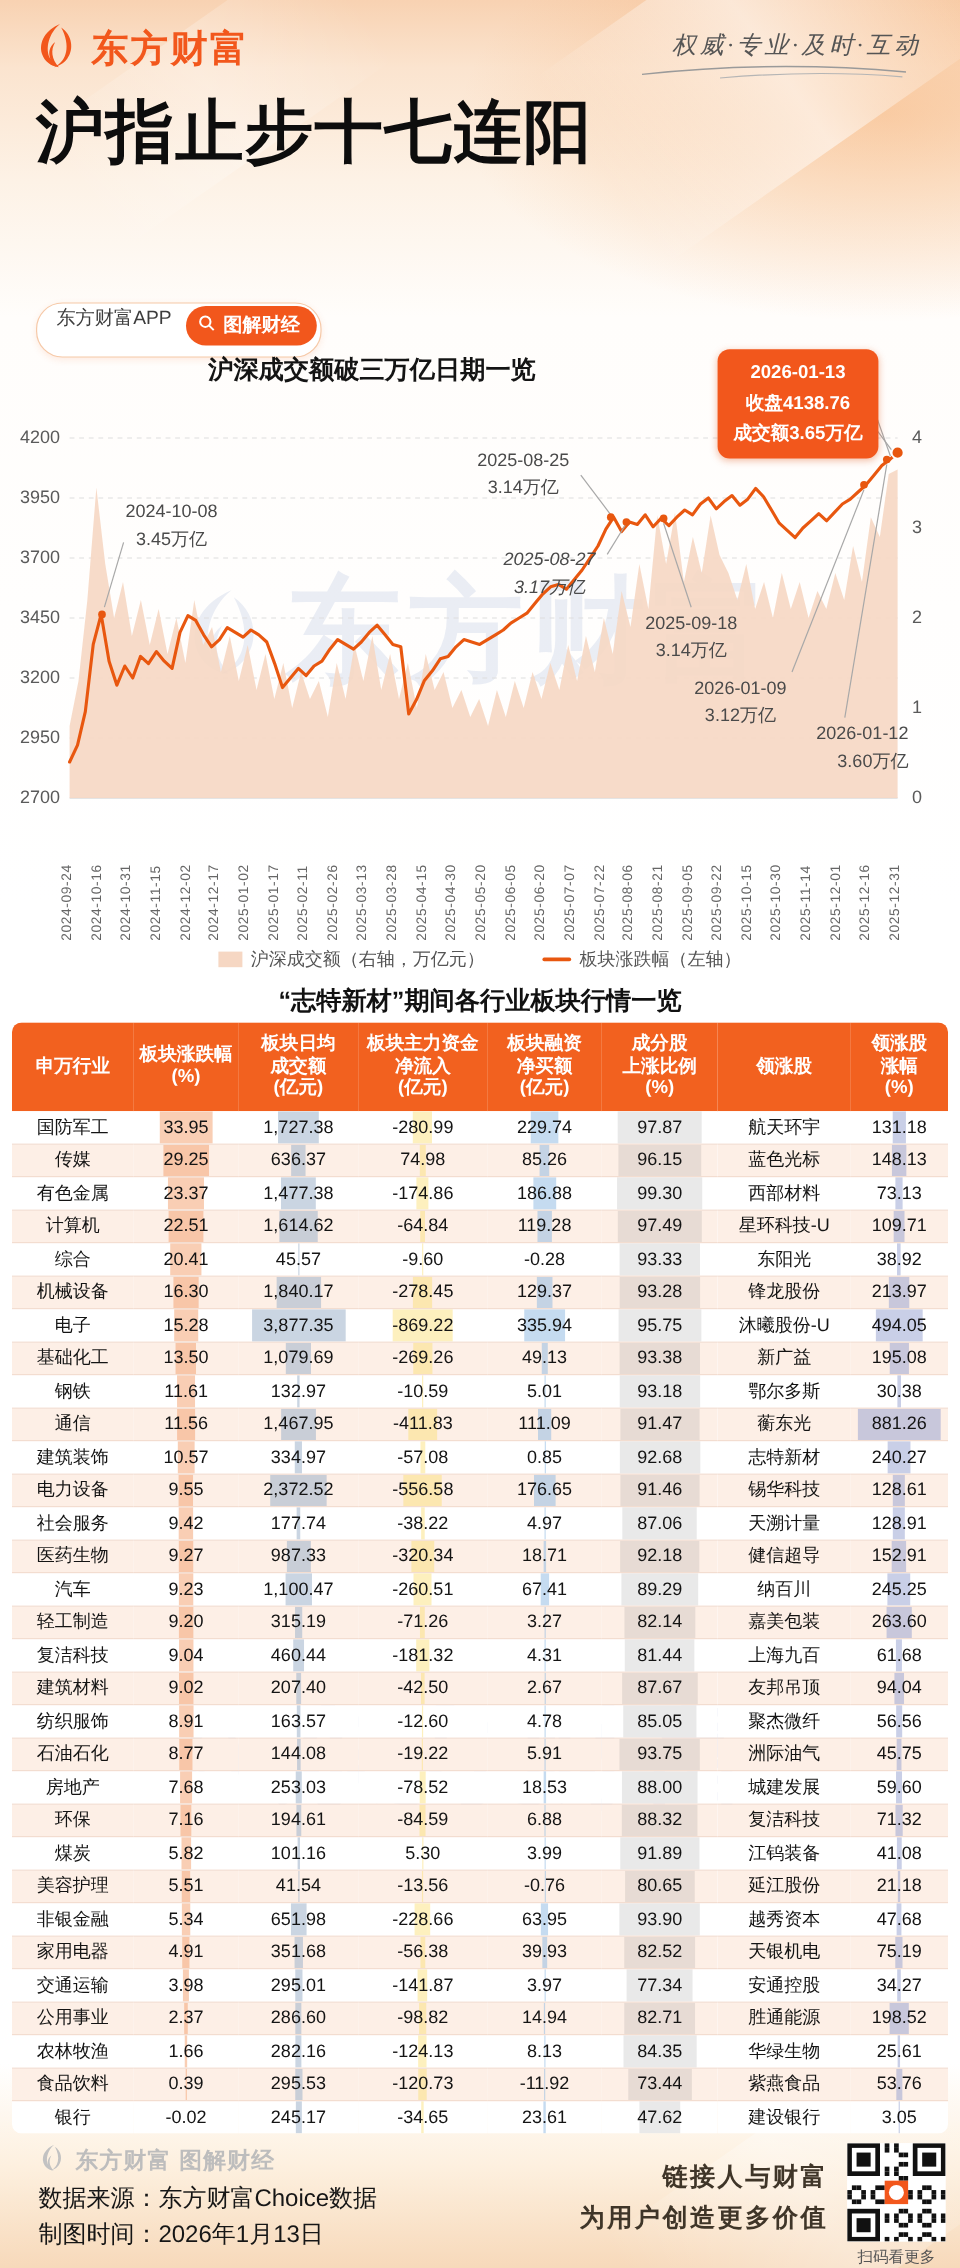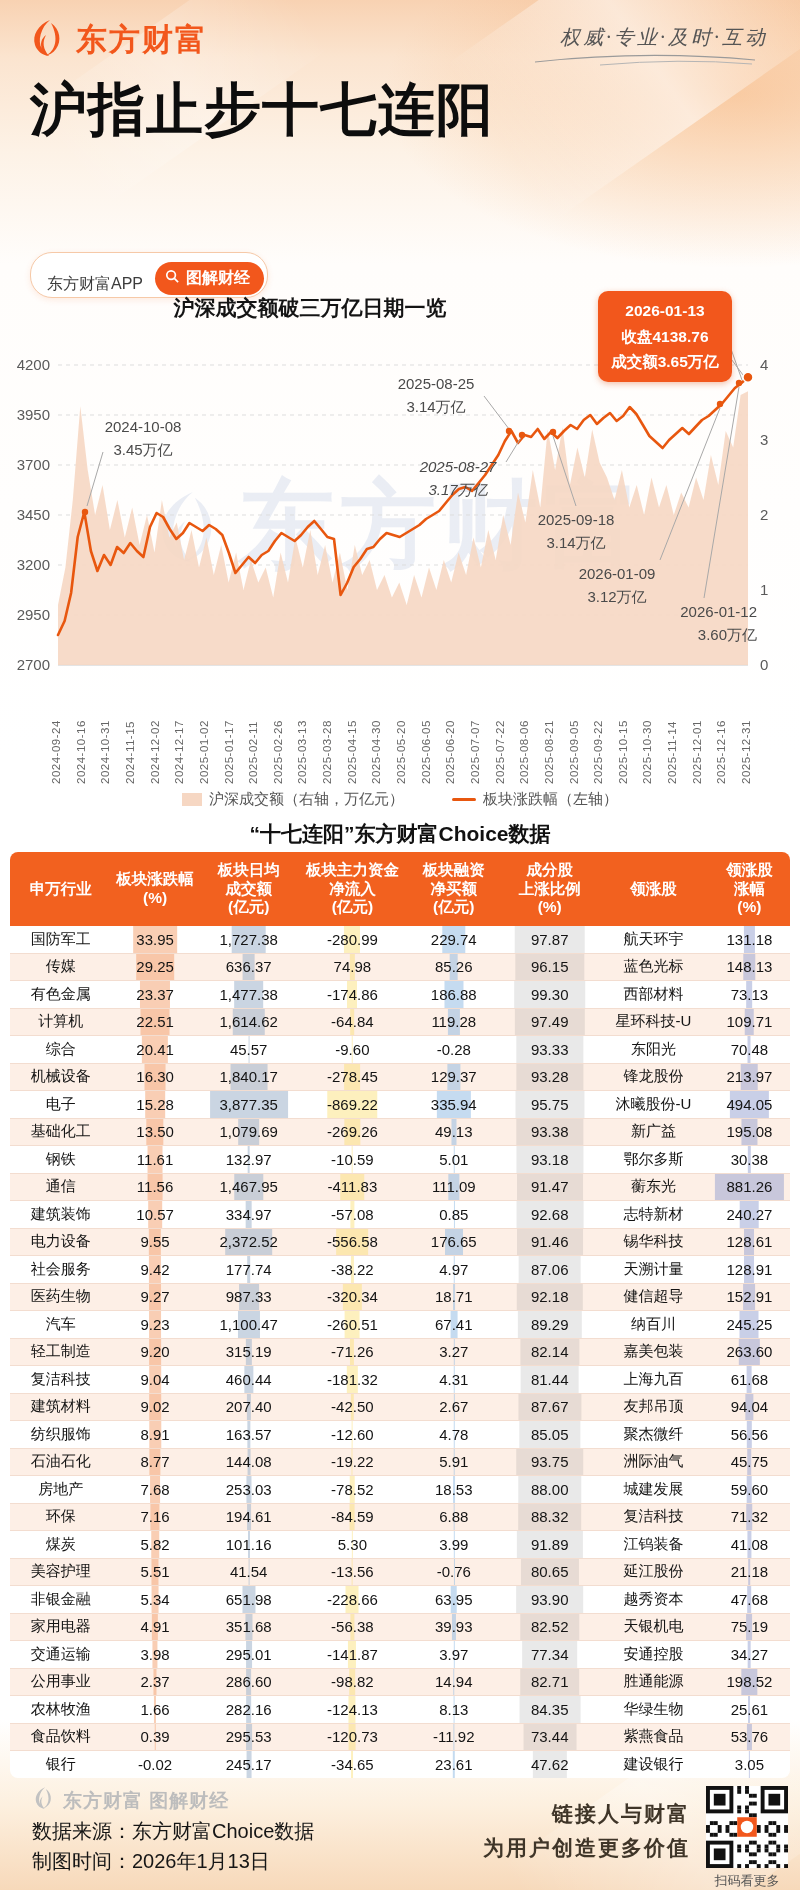--- a/index.html
+++ b/index.html
@@ -9,21 +9,21 @@
   .glow{position:absolute;left:380px;top:0;width:420px;height:270px;pointer-events:none;
     background:radial-gradient(ellipse at 85% 35%,rgba(246,166,98,0.45),rgba(246,166,98,0) 70%);}
   .streak{position:absolute;pointer-events:none;background:linear-gradient(90deg,rgba(255,255,255,0),rgba(255,255,255,0.55),rgba(255,255,255,0));transform:rotate(-35deg);}
   .logo{position:absolute;left:28px;top:18px;display:flex;align-items:center;gap:8px;}
   .logo-text{font-size:31px;font-weight:900;color:#f2571c;letter-spacing:2px;}
   .tagline{position:absolute;right:32px;top:24px;font-family:"Liberation Serif","DejaVu Serif",serif;
     font-style:italic;font-weight:400;font-size:20px;color:#555;letter-spacing:3px;}
   .tagline-swoosh{position:absolute;right:40px;top:52px;}
   .main-title{position:absolute;left:30px;top:72px;font-size:57px;font-weight:900;color:#0d0d0d;letter-spacing:1px;}
   .sub-title{position:absolute;left:0;top:146px;width:792px;text-align:right;font-size:53px;font-weight:900;color:#f2571c;letter-spacing:1px;}
-  .pillwrap{position:absolute;left:30px;top:252px;height:40px;display:flex;align-items:flex-end;
+  .pillwrap{position:absolute;left:30px;top:252px;height:40px;display:flex;align-items:flex-start;
     background:#fff;border:1.5px solid #f6c9a8;border-radius:22px;padding:2px 3px 2px 16px;box-shadow:0 2px 6px rgba(242,100,30,0.12);}
   .pill-left{font-size:16px;color:#3c3c3c;margin-right:12px;}
   .pill-orange{display:flex;align-items:center;gap:6px;background:#f2571c;border-radius:18px;
     padding:6px 14px 6px 10px;color:#fff;font-size:16px;font-weight:700;}
   
   #chart-svg{position:absolute;left:0;top:0;width:800px;height:815px;}
   .chart-title{position:absolute;left:0;top:294px;width:620px;text-align:center;font-size:21px;font-weight:900;color:#141414;}
   .tick{position:absolute;font-size:15px;color:#5a5a5a;}
   .tick.l{width:44px;text-align:right;}
   .xlabel{position:absolute;top:672px;height:112px;font-size:11.5px;color:#666;
@@ -216,21 +216,21 @@
     <span class="legend-item">
       <span class="sw-area"></span>
       <span>沪深成交额（右轴，万亿元）</span>
     </span>
     <span class="legend-item">
       <span class="sw-line"></span>
       <span>板块涨跌幅（左轴）</span>
     </span>
   </div>
 
-  <div class="table-title">“十七连阳”东方财富Choice数据</div>
+  <div class="table-title">“志特新材”期间各行业板块行情一览</div>
   <div class="watermark" style="left:140px;top:1400px;">
     <svg width="78" height="78" viewBox="0 0 40 40">
         <path d="M22 2 C10 7 4 17 7 27 C9 33 14 37 21 38 C15 31 14 24 18 17 C13 21 12 26 14 31 C9 23 13 9 22 2 Z" fill="rgba(125,152,198,0.16)"></path>
         <path d="M23 5 C32 11 34 23 28 31 C25 35 21 37 17 38 C28 33 31 20 23 5 Z" fill="rgba(125,152,198,0.16)"></path>
       </svg>
     <span>东方财富</span>
   </div>
   <div class="tablewrap">
     <table id="sector-table">
         <colgroup id="cols">
@@ -308,21 +308,21 @@
             <td><span class="bar" style="width: 10.5%; background: rgba(148, 160, 208, 0.5);"></span><span class="v">109.71</span></td>
           </tr>
           <tr>
             <td><span class="v">综合</span></td>
             <td><span class="bar" style="width: 30.1%; background: rgba(244, 158, 106, 0.5);"></span><span class="v">20.41</span></td>
             <td><span class="bar" style="width: 0.9%; background: rgba(158, 178, 203, 0.55);"></span><span class="v">45.57</span></td>
             <td><span class="bar" style="width: 0.5%; background: rgba(250, 222, 110, 0.45);"></span><span class="v">-9.60</span></td>
             <td><span class="bar" style="width: 0%; background: rgba(139, 183, 226, 0.5);"></span><span class="v">-0.28</span></td>
             <td><span class="bar" style="width: 69.6%; background: rgba(120, 120, 120, 0.16);"></span><span class="v">93.33</span></td>
             <td><span class="v">东阳光</span></td>
-            <td><span class="bar" style="width: 3.7%; background: rgba(148, 160, 208, 0.5);"></span><span class="v">70.48</span></td>
+            <td><span class="bar" style="width: 3.7%; background: rgba(148, 160, 208, 0.5);"></span><span class="v">38.92</span></td>
           </tr>
           <tr>
             <td><span class="v">机械设备</span></td>
             <td><span class="bar" style="width: 24%; background: rgba(244, 158, 106, 0.5);"></span><span class="v">16.30</span></td>
             <td><span class="bar" style="width: 37%; background: rgba(158, 178, 203, 0.55);"></span><span class="v">1,840.17</span></td>
             <td><span class="bar" style="width: 14.7%; background: rgba(250, 222, 110, 0.45);"></span><span class="v">-278.45</span></td>
             <td><span class="bar" style="width: 13.9%; background: rgba(139, 183, 226, 0.5);"></span><span class="v">129.37</span></td>
             <td><span class="bar" style="width: 69.5%; background: rgba(120, 120, 120, 0.16);"></span><span class="v">93.28</span></td>
             <td><span class="v">锋龙股份</span></td>
             <td><span class="bar" style="width: 20.4%; background: rgba(148, 160, 208, 0.5);"></span><span class="v">213.97</span></td>

